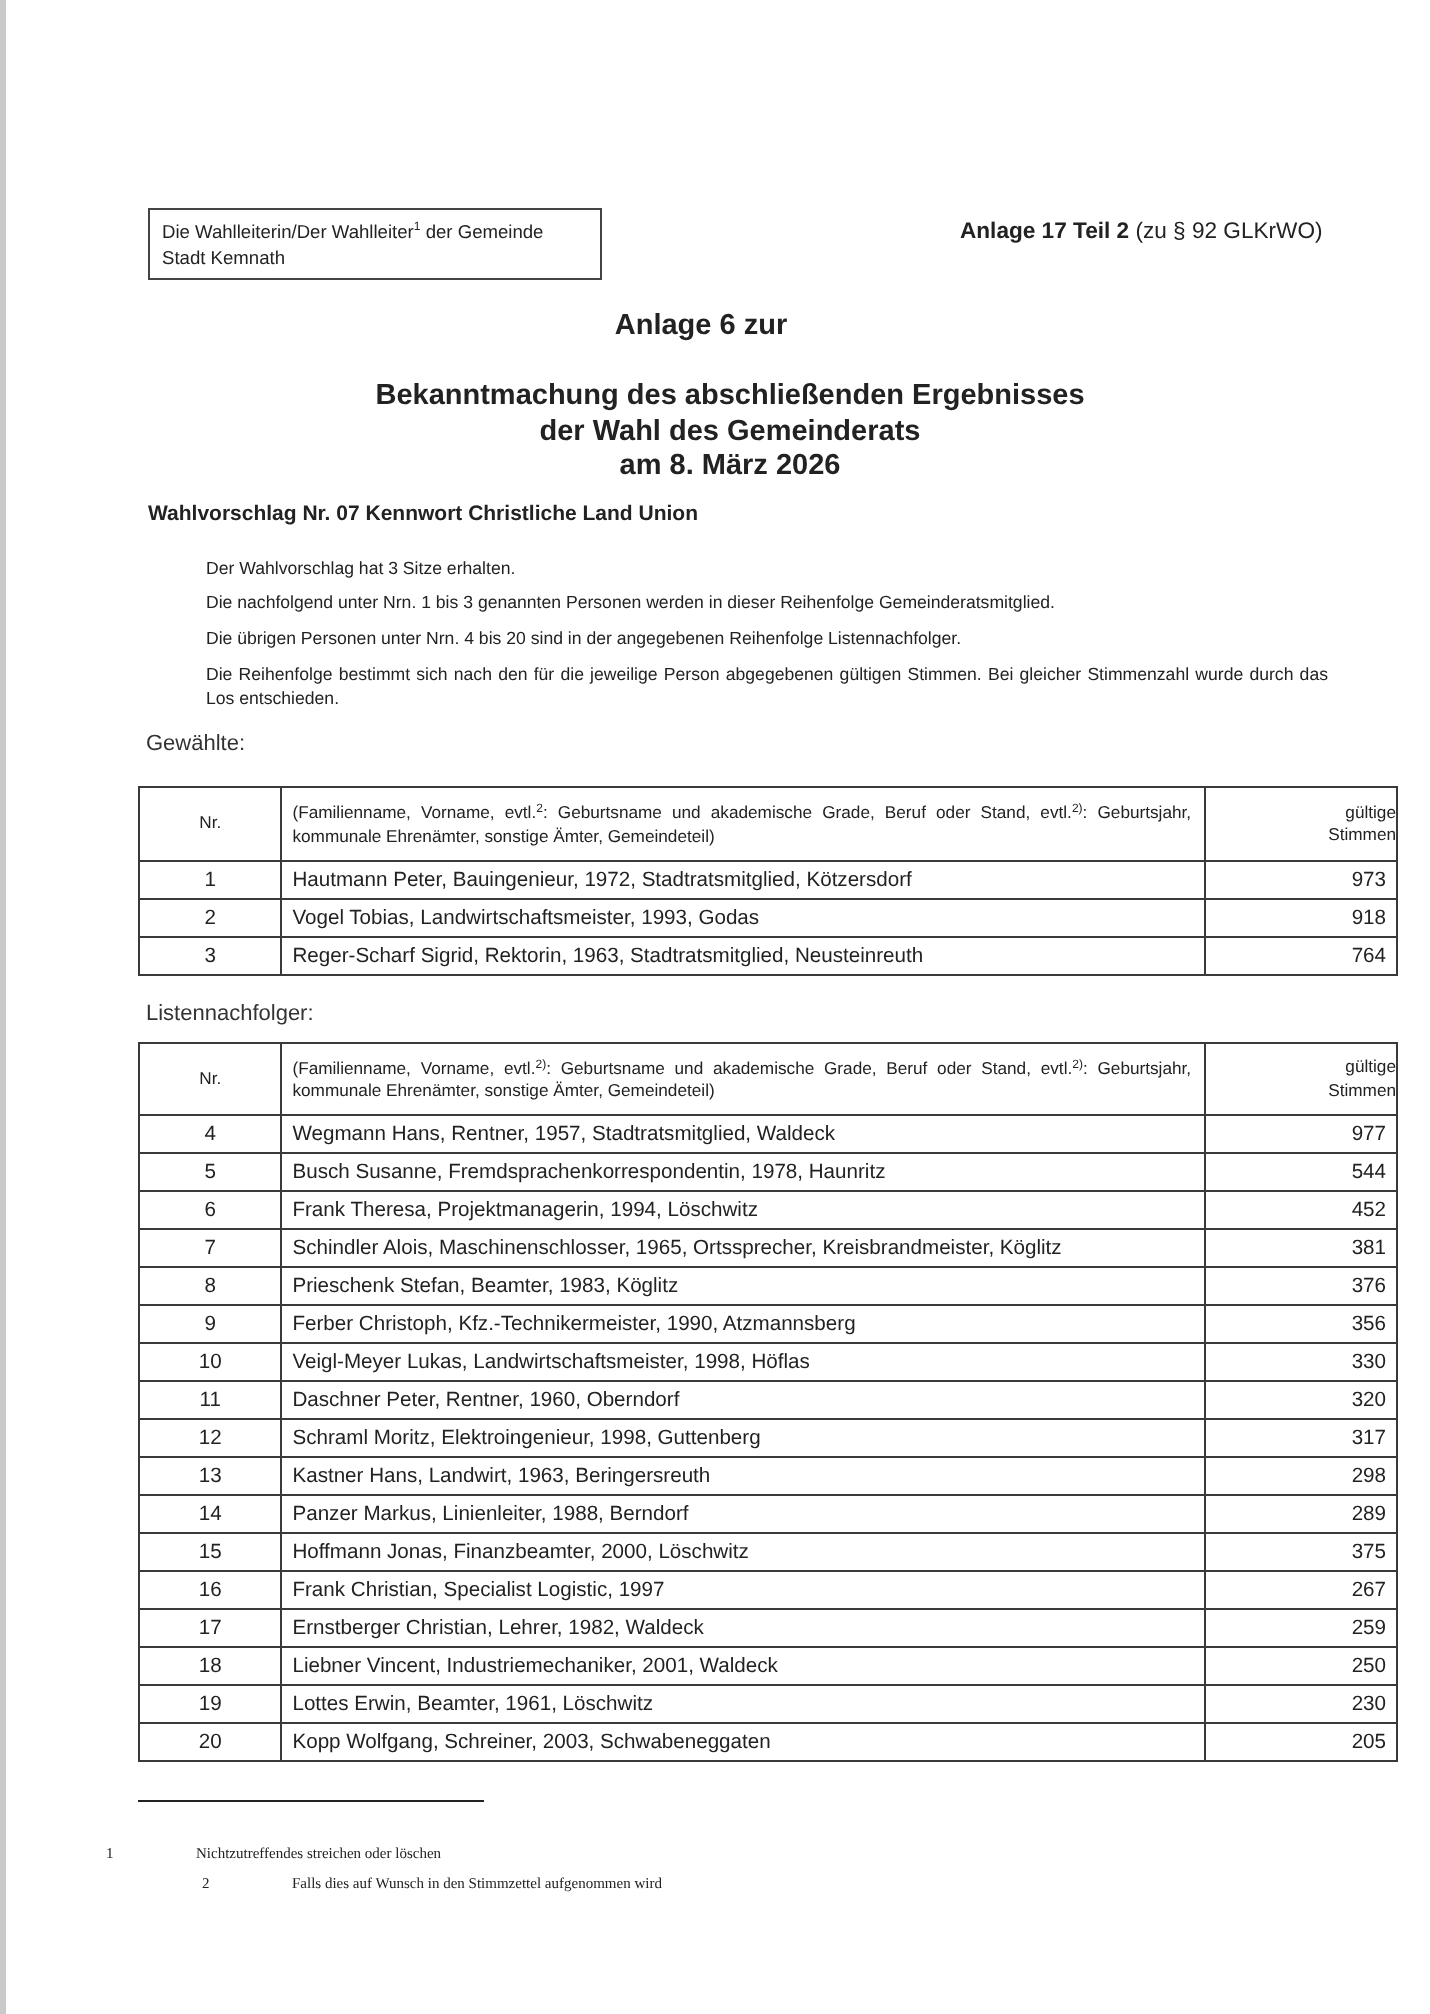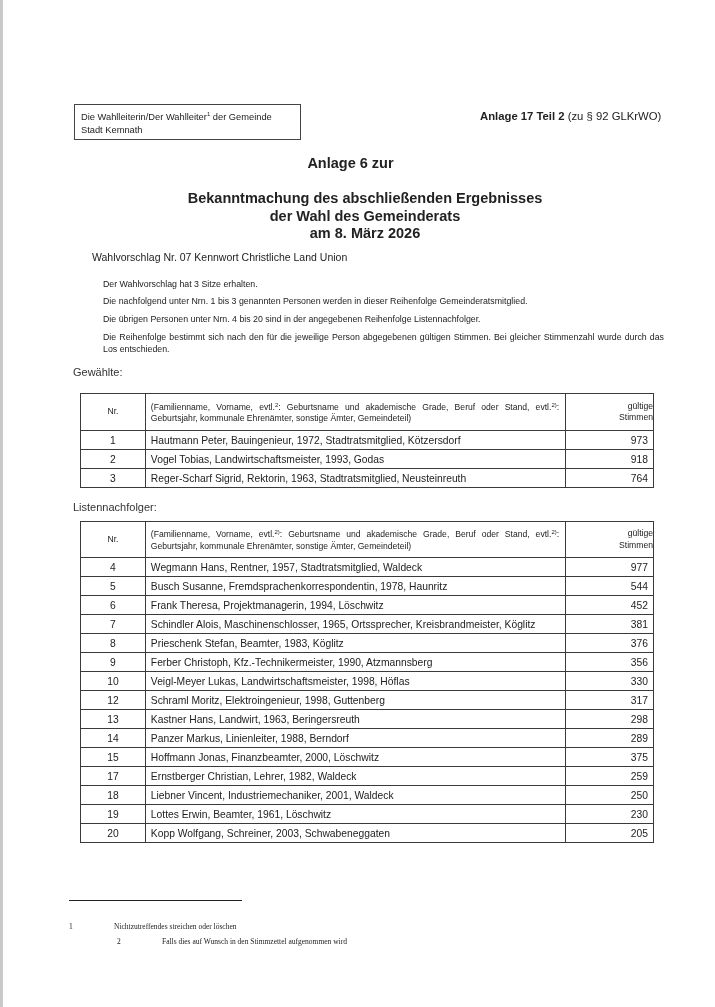--- a/index.html
+++ b/index.html
@@ -26,32 +26,32 @@
     .authority-box sup { font-size: 6px; vertical-align: 4px; }
     .anlage-title {
       position: absolute; left: 0; width: 701px; top: 155px; text-align: center;
       font-size: 14.5px; font-weight: bold; color: #222;
     }
     .main-title {
       position: absolute; left: 0; width: 730px; top: 190px; text-align: center;
       font-size: 14.5px; font-weight: bold; line-height: 17.5px; color: #222;
     }
     .wahlvorschlag {
-      position: absolute; left: 92px; top: 251px;
-      font-size: 10.5px; font-weight: normal; color: #222;
+      position: absolute; left: 74px; top: 251px;
+      font-size: 10.5px; font-weight: bold; color: #222;
     }
     .para {
       position: absolute; left: 74px; width: 590px;
       font-size: 8.8px; line-height: 11.5px; color: #222; padding-left: 29px;
     }
     .section-label {
       position: absolute; left: 73px; font-size: 11px; color: #333;
     }
     table.results {
-      position: absolute; left: 80px; width: 574px;
+      position: absolute; left: 69px; width: 630px;
       border-collapse: collapse; font-size: 10.3px; color: #222;
     }
     table.results td, table.results th {
       border: 1px solid #3a3a3a;
       font-weight: normal;
     }
     table.results th {
       font-size: 8.6px; line-height: 11.5px; vertical-align: middle;
     }
     table.results .col-nr { width: 65px; text-align: center; }
@@ -61,21 +61,21 @@
     table.results th.col-desc { text-align: justify; padding-right: 6px; }
     table.results th sup { font-size: 6px; vertical-align: 3px; }
     table.results tr.data-row td { height: 19px; }
     .gewaehlte-table th { height: 37px; }
     .nachfolger-table th { height: 36px; }
     .footnote-rule {
       position: absolute; left: 69px; top: 900px; width: 173px; height: 1px;
       background: #222;
     }
     .footnote {
-      position: absolute; left: 69px; font-family: "Liberation Serif", serif;
+      position: absolute; left: 53px; font-family: "Liberation Serif", serif;
       font-size: 7.5px; color: #222;
     }
     .footnote .fn-num { display: inline-block; width: 45px; }
   </style>
 </head>
 <body>
 
 <div class="left-strip"></div>
 
 <div class="annex-ref">
@@ -177,40 +177,50 @@
         <td class="col-nr">9</td>
         <td class="col-desc">Ferber Christoph, Kfz.-Technikermeister, 1990, Atzmannsberg</td>
         <td class="col-votes">356</td>
       </tr>
       <tr class="data-row">
         <td class="col-nr">10</td>
         <td class="col-desc">Veigl-Meyer Lukas, Landwirtschaftsmeister, 1998, Höflas</td>
         <td class="col-votes">330</td>
       </tr>
       <tr class="data-row">
+        <td class="col-nr">11</td>
+        <td class="col-desc">Daschner Peter, Rentner, 1960, Oberndorf</td>
+        <td class="col-votes">320</td>
+      </tr>
+      <tr class="data-row">
         <td class="col-nr">12</td>
         <td class="col-desc">Schraml Moritz, Elektroingenieur, 1998, Guttenberg</td>
         <td class="col-votes">317</td>
       </tr>
       <tr class="data-row">
         <td class="col-nr">13</td>
         <td class="col-desc">Kastner Hans, Landwirt, 1963, Beringersreuth</td>
         <td class="col-votes">298</td>
       </tr>
       <tr class="data-row">
         <td class="col-nr">14</td>
         <td class="col-desc">Panzer Markus, Linienleiter, 1988, Berndorf</td>
         <td class="col-votes">289</td>
       </tr>
       <tr class="data-row">
         <td class="col-nr">15</td>
         <td class="col-desc">Hoffmann Jonas, Finanzbeamter, 2000, Löschwitz</td>
         <td class="col-votes">375</td>
       </tr>
       <tr class="data-row">
+        <td class="col-nr">16</td>
+        <td class="col-desc">Frank Christian, Specialist Logistic, 1997</td>
+        <td class="col-votes">267</td>
+      </tr>
+      <tr class="data-row">
         <td class="col-nr">17</td>
         <td class="col-desc">Ernstberger Christian, Lehrer, 1982, Waldeck</td>
         <td class="col-votes">259</td>
       </tr>
       <tr class="data-row">
         <td class="col-nr">18</td>
         <td class="col-desc">Liebner Vincent, Industriemechaniker, 2001, Waldeck</td>
         <td class="col-votes">250</td>
       </tr>
       <tr class="data-row">

